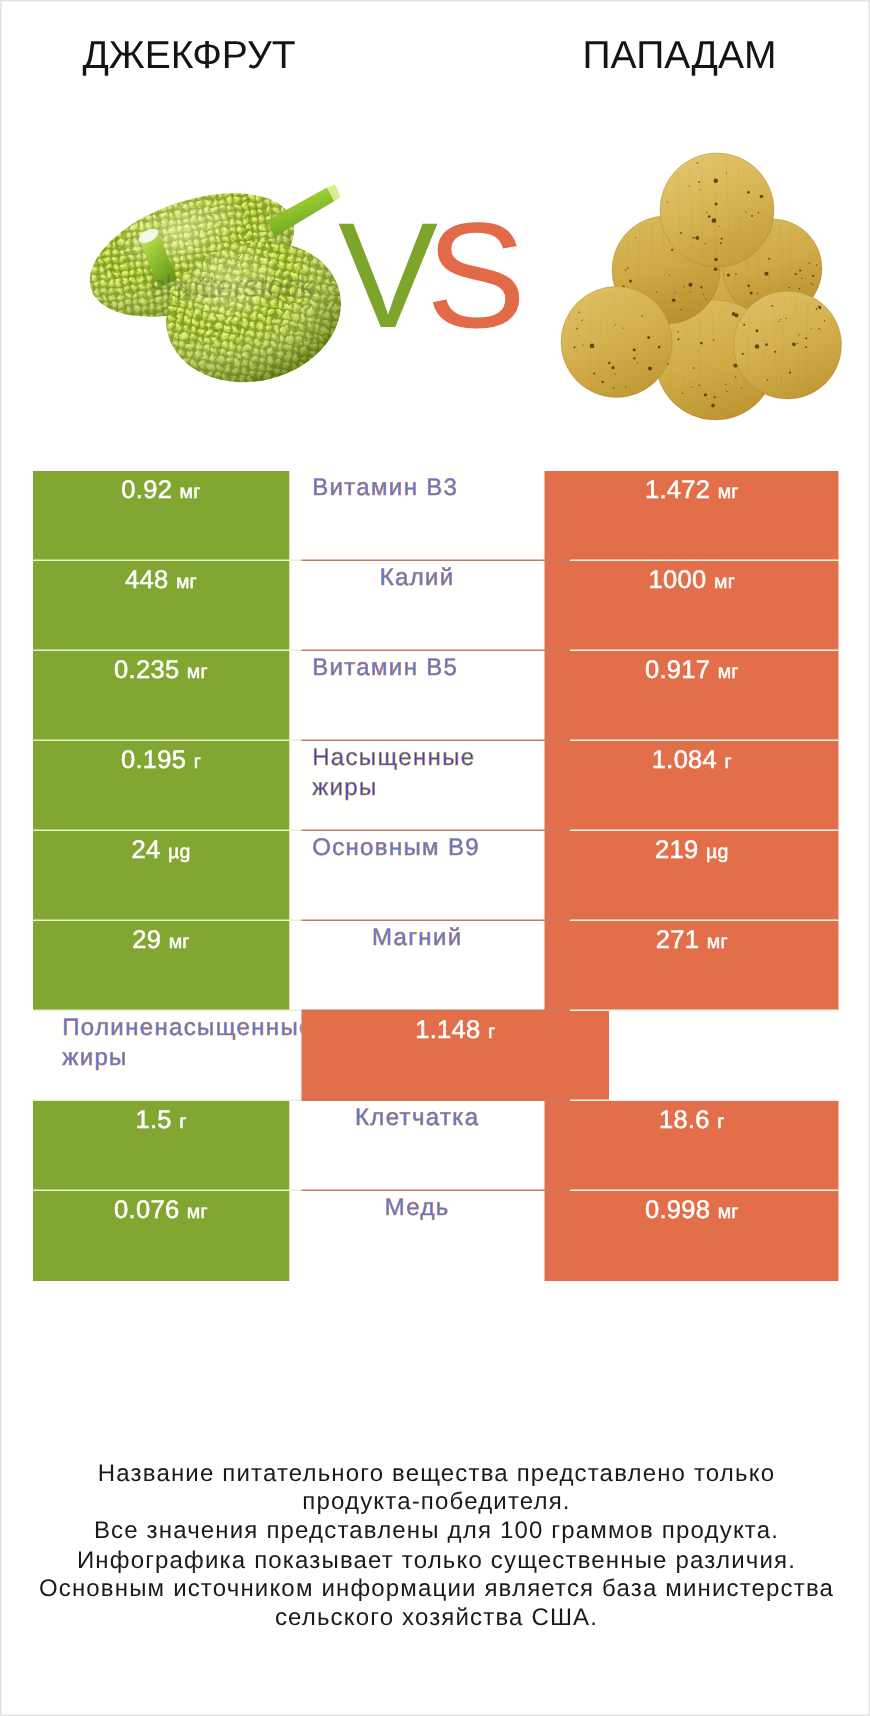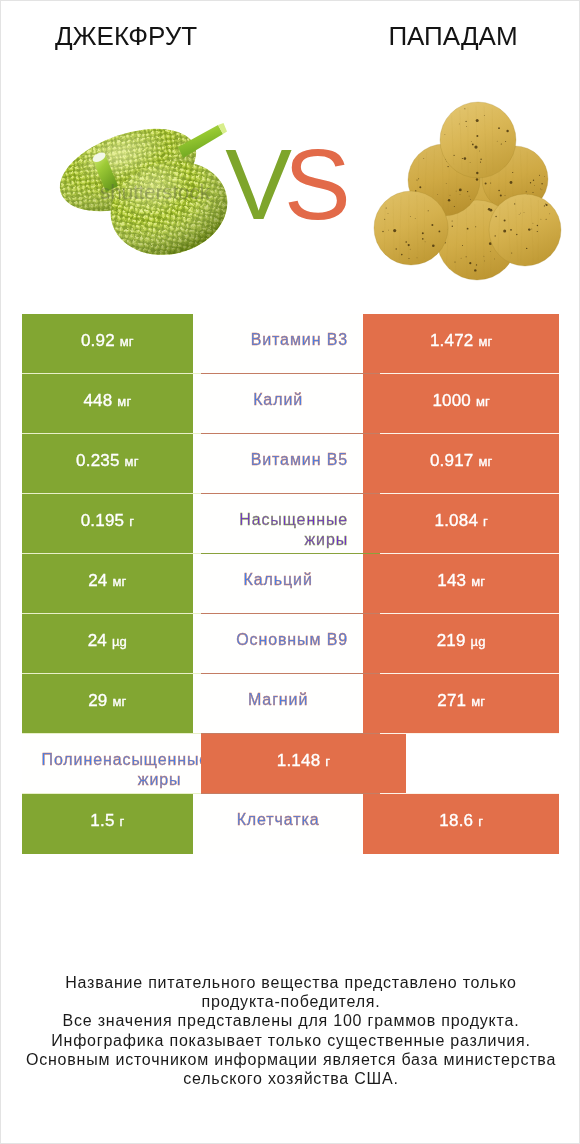--- a/index.html
+++ b/index.html
@@ -67,24 +67,24 @@
     position: absolute;
     left: 21px;
     top: 313px;
     width: 537px;
   }
   .row { display: flex; height: 60px; position: relative; }
   .cell {
     display: flex;
     align-items: flex-start;
     justify-content: center;
-    text-align: right;
+    text-align: left;
     box-sizing: border-box;
     overflow: hidden;
-    padding-top: 16px;
+    padding-top: 2px;
   }
   .cell-left  { width: 179px; background: #82a632; color: #ffffff; }
   .cell-mid   { width: 179px; background: #fffffe; }
   .cell-right { width: 205px; background: #e26f4a; color: #ffffff; }
 
   .val { font-size: 17px; font-weight: 400; letter-spacing: .2px; white-space: nowrap; line-height: 20px; position: relative; top: 1px; -webkit-text-stroke: .35px #ffffff; }
   .val .unit { font-size: 13px; font-weight: 400; }
   .name { font-size: 16px; font-weight: 400; letter-spacing: .9px; line-height: 20px; white-space: nowrap; }
   .name.wrap { white-space: normal; width: 140px; }
   .name.green  { color: #6d28d9; -webkit-text-stroke: .4px #8bad3d; }
@@ -500,36 +500,20 @@
           <span class="val">0.195 <span class="unit">г</span></span>
         </div>
         <div class="cell cell-mid">
           <span class="name green wrap">Насыщенные жиры</span>
         </div>
         <div class="cell cell-right">
           <span class="val">1.084 <span class="unit">г</span></span>
         </div>
       </div>
       <div class="row">
-        <div class="sep sep-green">
-          <i class="sl"></i>
-          <i class="sm"></i>
-          <i class="sr"></i>
-        </div>
-        <div class="cell cell-left">
-          <span class="val">24 <span class="unit">мг</span></span>
-        </div>
-        <div class="cell cell-mid">
-          <span class="name orange">Кальций</span>
-        </div>
-        <div class="cell cell-right">
-          <span class="val">143 <span class="unit">мг</span></span>
-        </div>
-      </div>
-      <div class="row">
         <div class="sep sep-orange">
           <i class="sl"></i>
           <i class="sm"></i>
           <i class="sr"></i>
         </div>
         <div class="cell cell-left">
           <span class="val">24 <span class="unit">µg</span></span>
         </div>
         <div class="cell cell-mid">
           <span class="name orange wrap">Основным B9</span>
@@ -574,20 +558,36 @@
           <i class="sr"></i>
         </div>
         <div class="cell cell-left">
           <span class="val">1.5 <span class="unit">г</span></span>
         </div>
         <div class="cell cell-mid">
           <span class="name orange">Клетчатка</span>
         </div>
         <div class="cell cell-right">
           <span class="val">18.6 <span class="unit">г</span></span>
+        </div>
+      </div>
+      <div class="row">
+        <div class="sep sep-orange">
+          <i class="sl"></i>
+          <i class="sm"></i>
+          <i class="sr"></i>
+        </div>
+        <div class="cell cell-left">
+          <span class="val">0.076 <span class="unit">мг</span></span>
+        </div>
+        <div class="cell cell-mid">
+          <span class="name orange">Медь</span>
+        </div>
+        <div class="cell cell-right">
+          <span class="val">0.998 <span class="unit">мг</span></span>
         </div>
       </div>
     </div>
 
   <div class="footer">
       <div>Название питательного вещества представлено только</div>
       <div>продукта-победителя.</div>
       <div>Все значения представлены для 100 граммов продукта.</div>
       <div>Инфографика показывает только существенные различия.</div>
       <div>Основным источником информации является база министерства</div>

